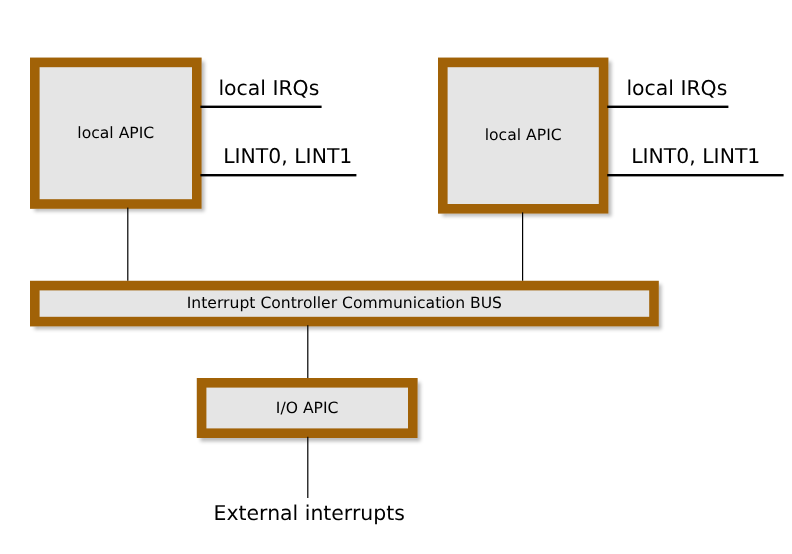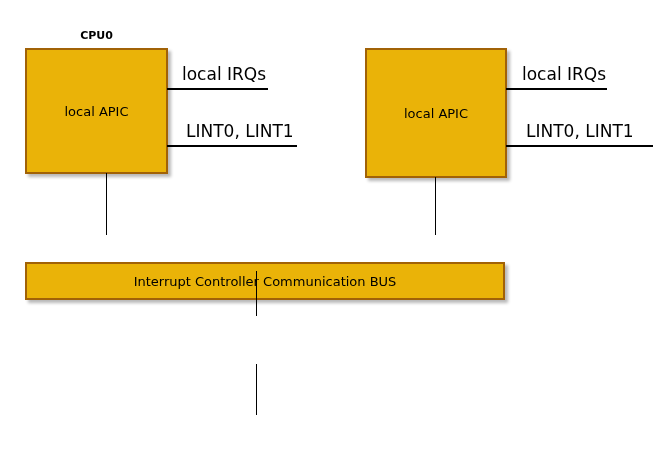--- a/index.html
+++ b/index.html
@@ -17,22 +17,22 @@
     width: 660px;
     height: 462px;
     background: #ffffff;
     overflow: hidden;
   }
 
   
   .box {
     position: absolute;
     box-sizing: border-box;
-    background: #eab308;
-    border: 2px solid #a16207;
+    background: #e5e5e5;
+    border: 8px solid #a16207;
     box-shadow: 3px 3px 3px rgba(0,0,0,0.28);
     display: flex;
     align-items: center;
     justify-content: center;
   }
   .box-label {
     font-size: 13px;
     color: #000000;
     line-height: 1;
     white-space: nowrap;
@@ -60,21 +60,21 @@
   }
   .thin-vline {
     position: absolute;
     width: 0;
     border-left: 1px solid #000000;
   }
 
   
   #cpu0-box  { left: 25px;  top: 48px;  width: 143px; height: 126px; }
   #cpu1-box  { left: 365px; top: 48px;  width: 142px; height: 130px; }
-  #bus-box   { left: 25px;  top: 234px; width: 480px; height: 38px; margin-top: 28px; }
+  #bus-box   { left: 25px;  top: 234px; width: 524px; height: 38px; }
   #ioapic-box{ left: 164px; top: 315px; width: 184px; height: 50px; }
 
   #cpu0-cap { left: 25px;  top: 30px; width: 143px; }
   #cpu1-cap { left: 365px; top: 30px; width: 142px; }
 
   
   #cpu0-irq-line   { left: 167px; top: 88px;  width: 101px; }
   #cpu0-lint-line  { left: 167px; top: 145px; width: 130px; }
   #cpu0-irq-label  { left: 182px; top: 66px; }
   #cpu0-lint-label { left: 186px; top: 123px; }
@@ -91,21 +91,20 @@
   #bus-ioapic-conn { left: 256px; top: 271px; height: 45px; }
   #ioapic-ext-conn { left: 256px; top: 364px; height: 51px; }
 
   #ext-label { left: 178px; top: 420px; }
 </style>
 </head>
 <body>
 
 <div id="canvas">
 
-  <div class="cap-label" id="cpu0-cap">CPU0</div>
 
   <div class="box" id="cpu0-box">
     <span class="box-label">local APIC</span>
   </div>
 
   <div class="free-label" id="cpu0-irq-label">local IRQs</div>
   <div class="hline" id="cpu0-irq-line"></div>
 
   <div class="free-label" id="cpu0-lint-label">LINT0, LINT1</div>
   <div class="hline" id="cpu0-lint-line"></div>
@@ -123,17 +122,21 @@
 
   <div class="thin-vline" id="cpu0-bus-conn"></div>
   <div class="thin-vline" id="cpu1-bus-conn"></div>
 
   <div class="box" id="bus-box">
     <span class="box-label">Interrupt Controller Communication BUS</span>
   </div>
 
   <div class="thin-vline" id="bus-ioapic-conn"></div>
 
+  <div class="box" id="ioapic-box">
+    <span class="box-label">I/O APIC</span>
+  </div>
 
   <div class="thin-vline" id="ioapic-ext-conn"></div>
 
+  <div class="free-label" id="ext-label">External interrupts</div>
 
 </div>
 
 </body></html>

